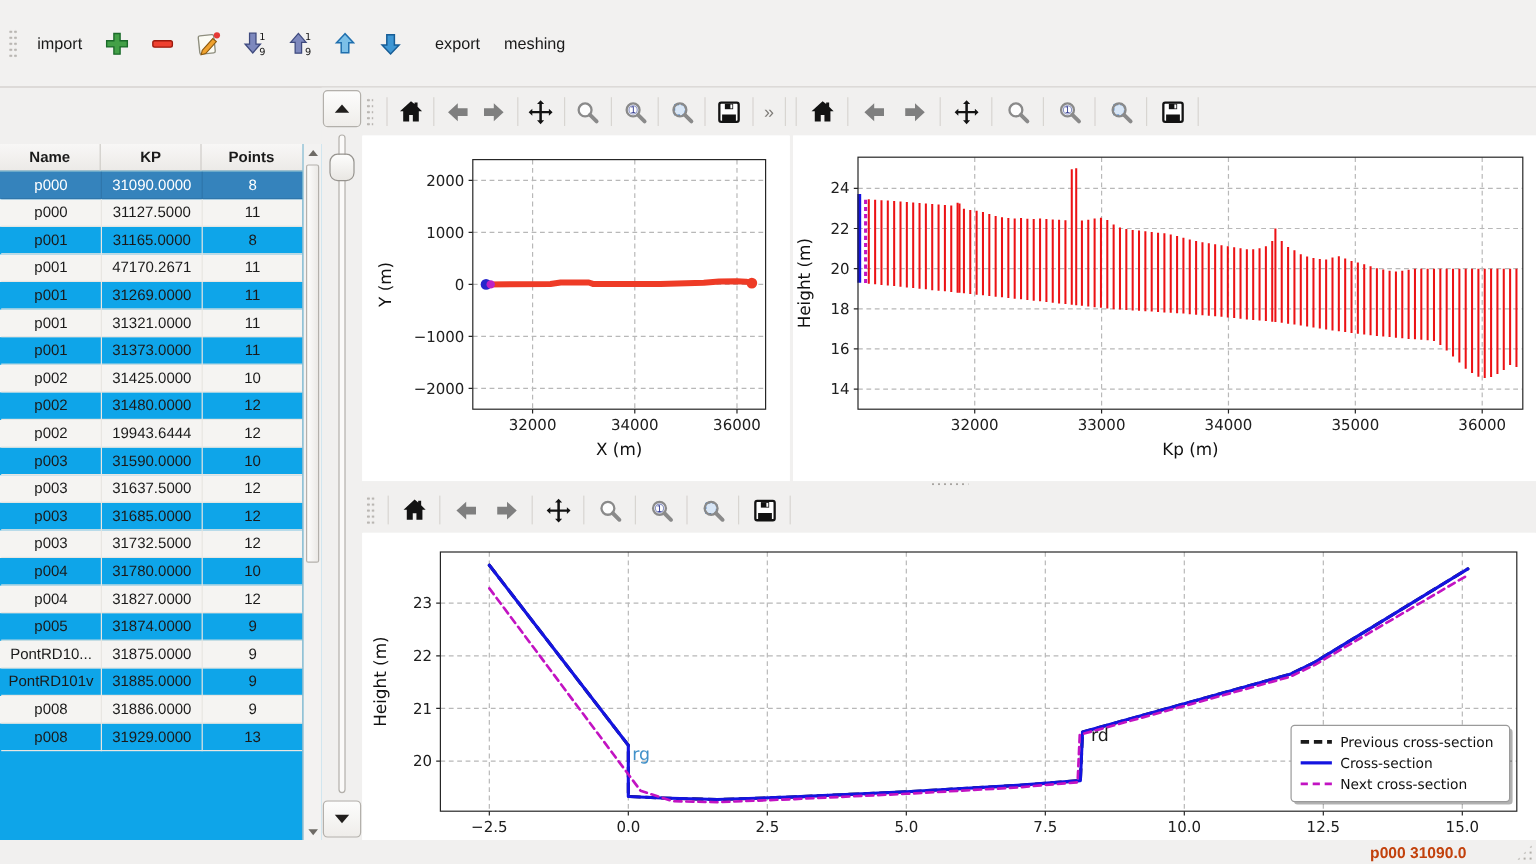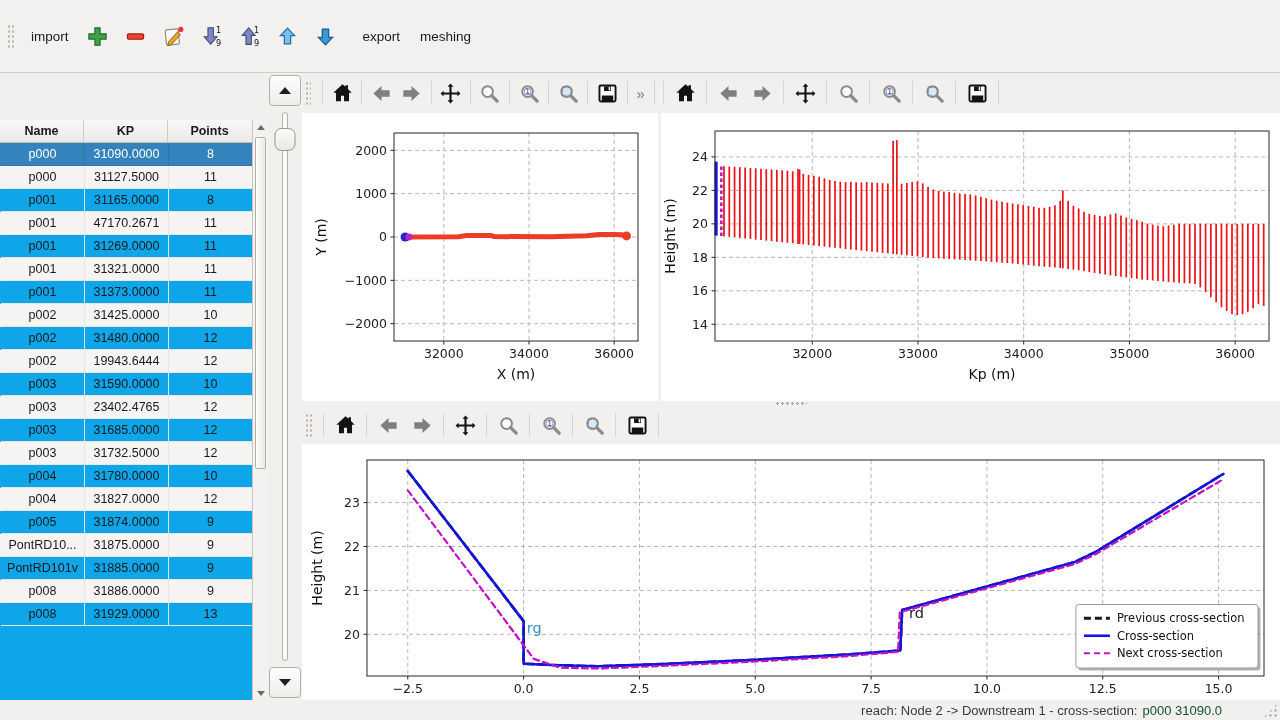--- a/index.html
+++ b/index.html
@@ -72,21 +72,21 @@
   .h-splitter{height:5px;flex:none;background:#f1f0ef;position:relative;}
   .grip{position:absolute;left:50%;top:1px;transform:translateX(-50%);width:32px;height:3px;
       background-image:radial-gradient(circle,#a7a4a0 1px,transparent 1.2px);background-size:5px 3px;}
   .bottom-toolbar{height:38px;flex:none;display:flex;align-items:center;background:#f1f0ef;}
   .bottom-canvas{flex:1;min-height:0;background:#fff;}
   svg.chart{display:block;background:#fff;}
 
   
   .status-bar{height:20px;flex:none;display:flex;align-items:center;justify-content:flex-end;
       padding-right:58px;font-size:13px;color:#3d3b38;background:#f1f0ef;position:relative;}
-  .status-strong{font-weight:normal;color:#14532d;margin-left:5px;}
+  .status-strong{font-weight:bold;color:#c2410c;margin-left:5px;}
   .resize-grip{position:absolute;right:2px;bottom:2px;width:15px;height:15px;
       background-image:radial-gradient(circle,#b2afaa 1.1px,transparent 1.3px);background-size:5px 5px;
       clip-path:polygon(100% 0,100% 100%,0 100%);}
 </style>
 </head>
 <body>
 
 <div class="app">
 
   <div class="app-toolbar" id="app-toolbar">
@@ -197,21 +197,21 @@
               <div class="td">19943.6444</div>
               <div class="td">12</div>
             </div>
             <div class="tr">
               <div class="td">p003</div>
               <div class="td">31590.0000</div>
               <div class="td">10</div>
             </div>
             <div class="tr alt">
               <div class="td">p003</div>
-              <div class="td">23402.4765</div>
+              <div class="td">31637.5000</div>
               <div class="td">12</div>
             </div>
             <div class="tr">
               <div class="td">p003</div>
               <div class="td">31685.0000</div>
               <div class="td">12</div>
             </div>
             <div class="tr alt">
               <div class="td">p003</div>
               <div class="td">31732.5000</div>
@@ -709,17 +709,16 @@
               <text x="814.9" y="195.75" font-size="11.5" fill="#111" font-family="DejaVu Sans, sans-serif">Cross-section</text>
               <line x1="781.9" y1="209.25" x2="807.9" y2="209.25" stroke="#c213c2" stroke-width="2.2" stroke-dasharray="6 4"></line>
               <text x="814.9" y="213.25" font-size="11.5" fill="#111" font-family="DejaVu Sans, sans-serif">Next cross-section</text>
             </g>
           </svg>
       </div>
     </div>
   </div>
 
   <div class="status-bar">
-    <span>reach: Node 2 -&gt; Downstream 1 - cross-section:</span>
     <span class="status-strong">p000 31090.0</span>
     <div class="resize-grip"></div>
   </div>
 </div>
 
 </body></html>

